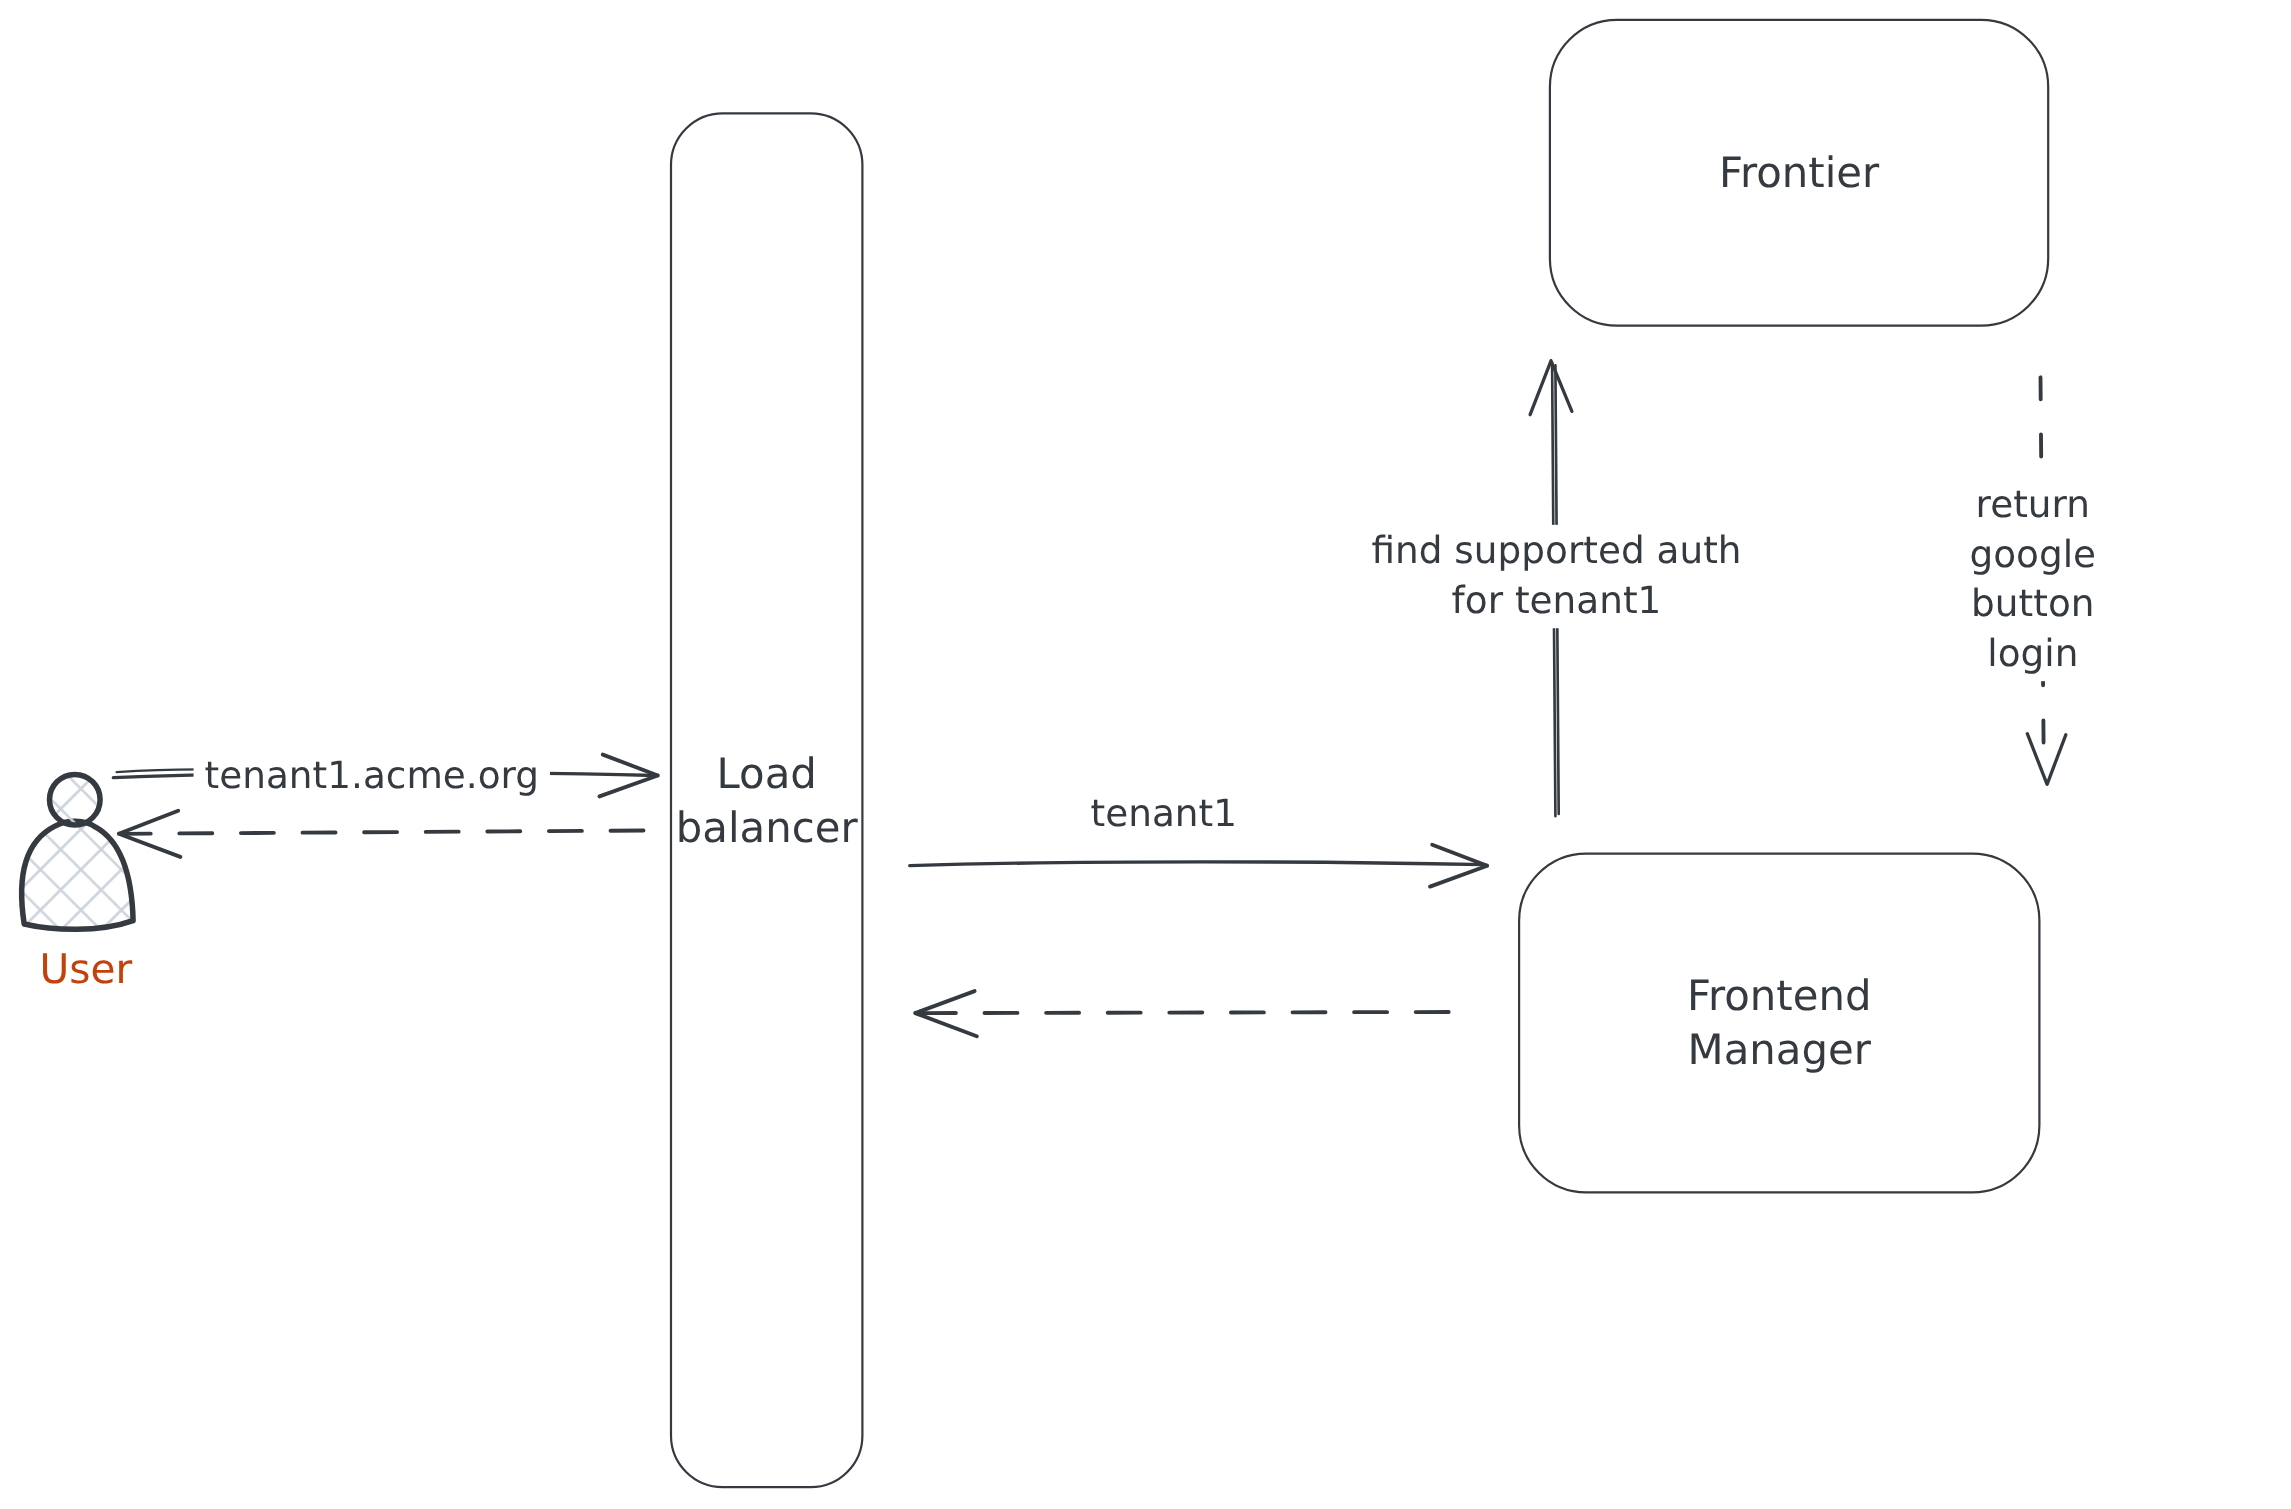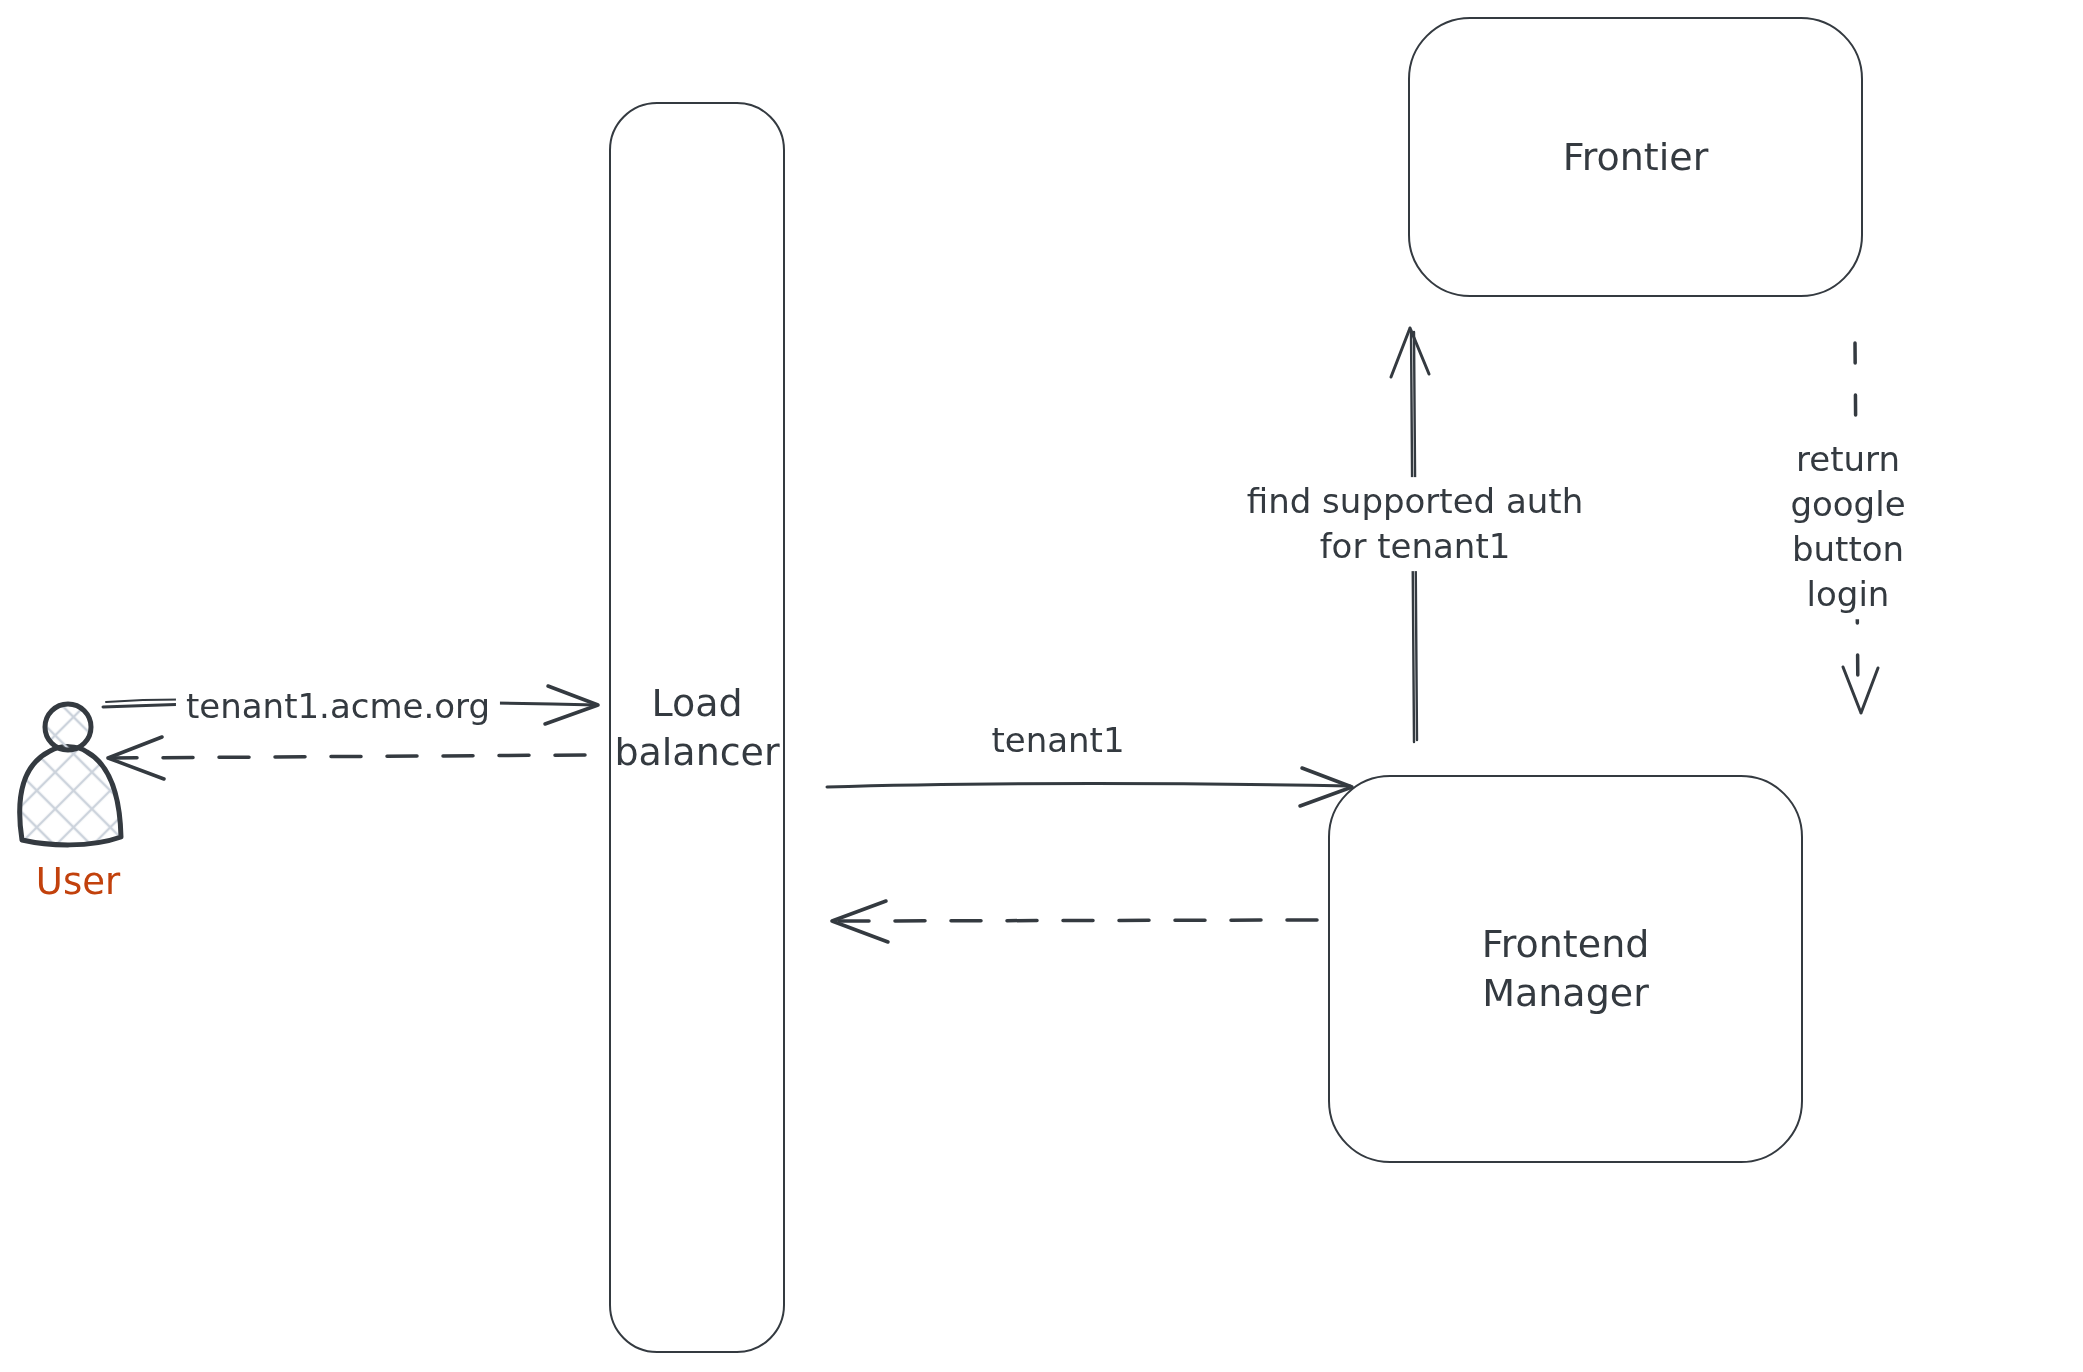--- a/index.html
+++ b/index.html
@@ -28,21 +28,21 @@
   }
   .node-label {
     font-size: 38px;
     line-height: 1.28;
     text-align: center;
     white-space: pre-line;
     color: #343a40;
   }
   .node-load-balancer { left: 609px; top: 102px; width: 176px; height: 1251px; border-radius: 48px; }
   .node-frontier { left: 1408px; top: 17px; width: 455px; height: 280px; border-radius: 62px; }
-  .node-frontend-manager { left: 1328px; top: 775px; width: 475px; height: 388px; border-radius: 62px; }
+  .node-frontend-manager { left: 1380px; top: 775px; width: 475px; height: 310px; border-radius: 62px; }
   .edge-label {
     position: absolute;
     transform: translate(-50%, -50%);
     background: #ffffff;
     padding: 2px 10px;
     font-size: 34px;
     line-height: 1.32;
     text-align: center;
     white-space: pre-line;
     color: #343a40;

